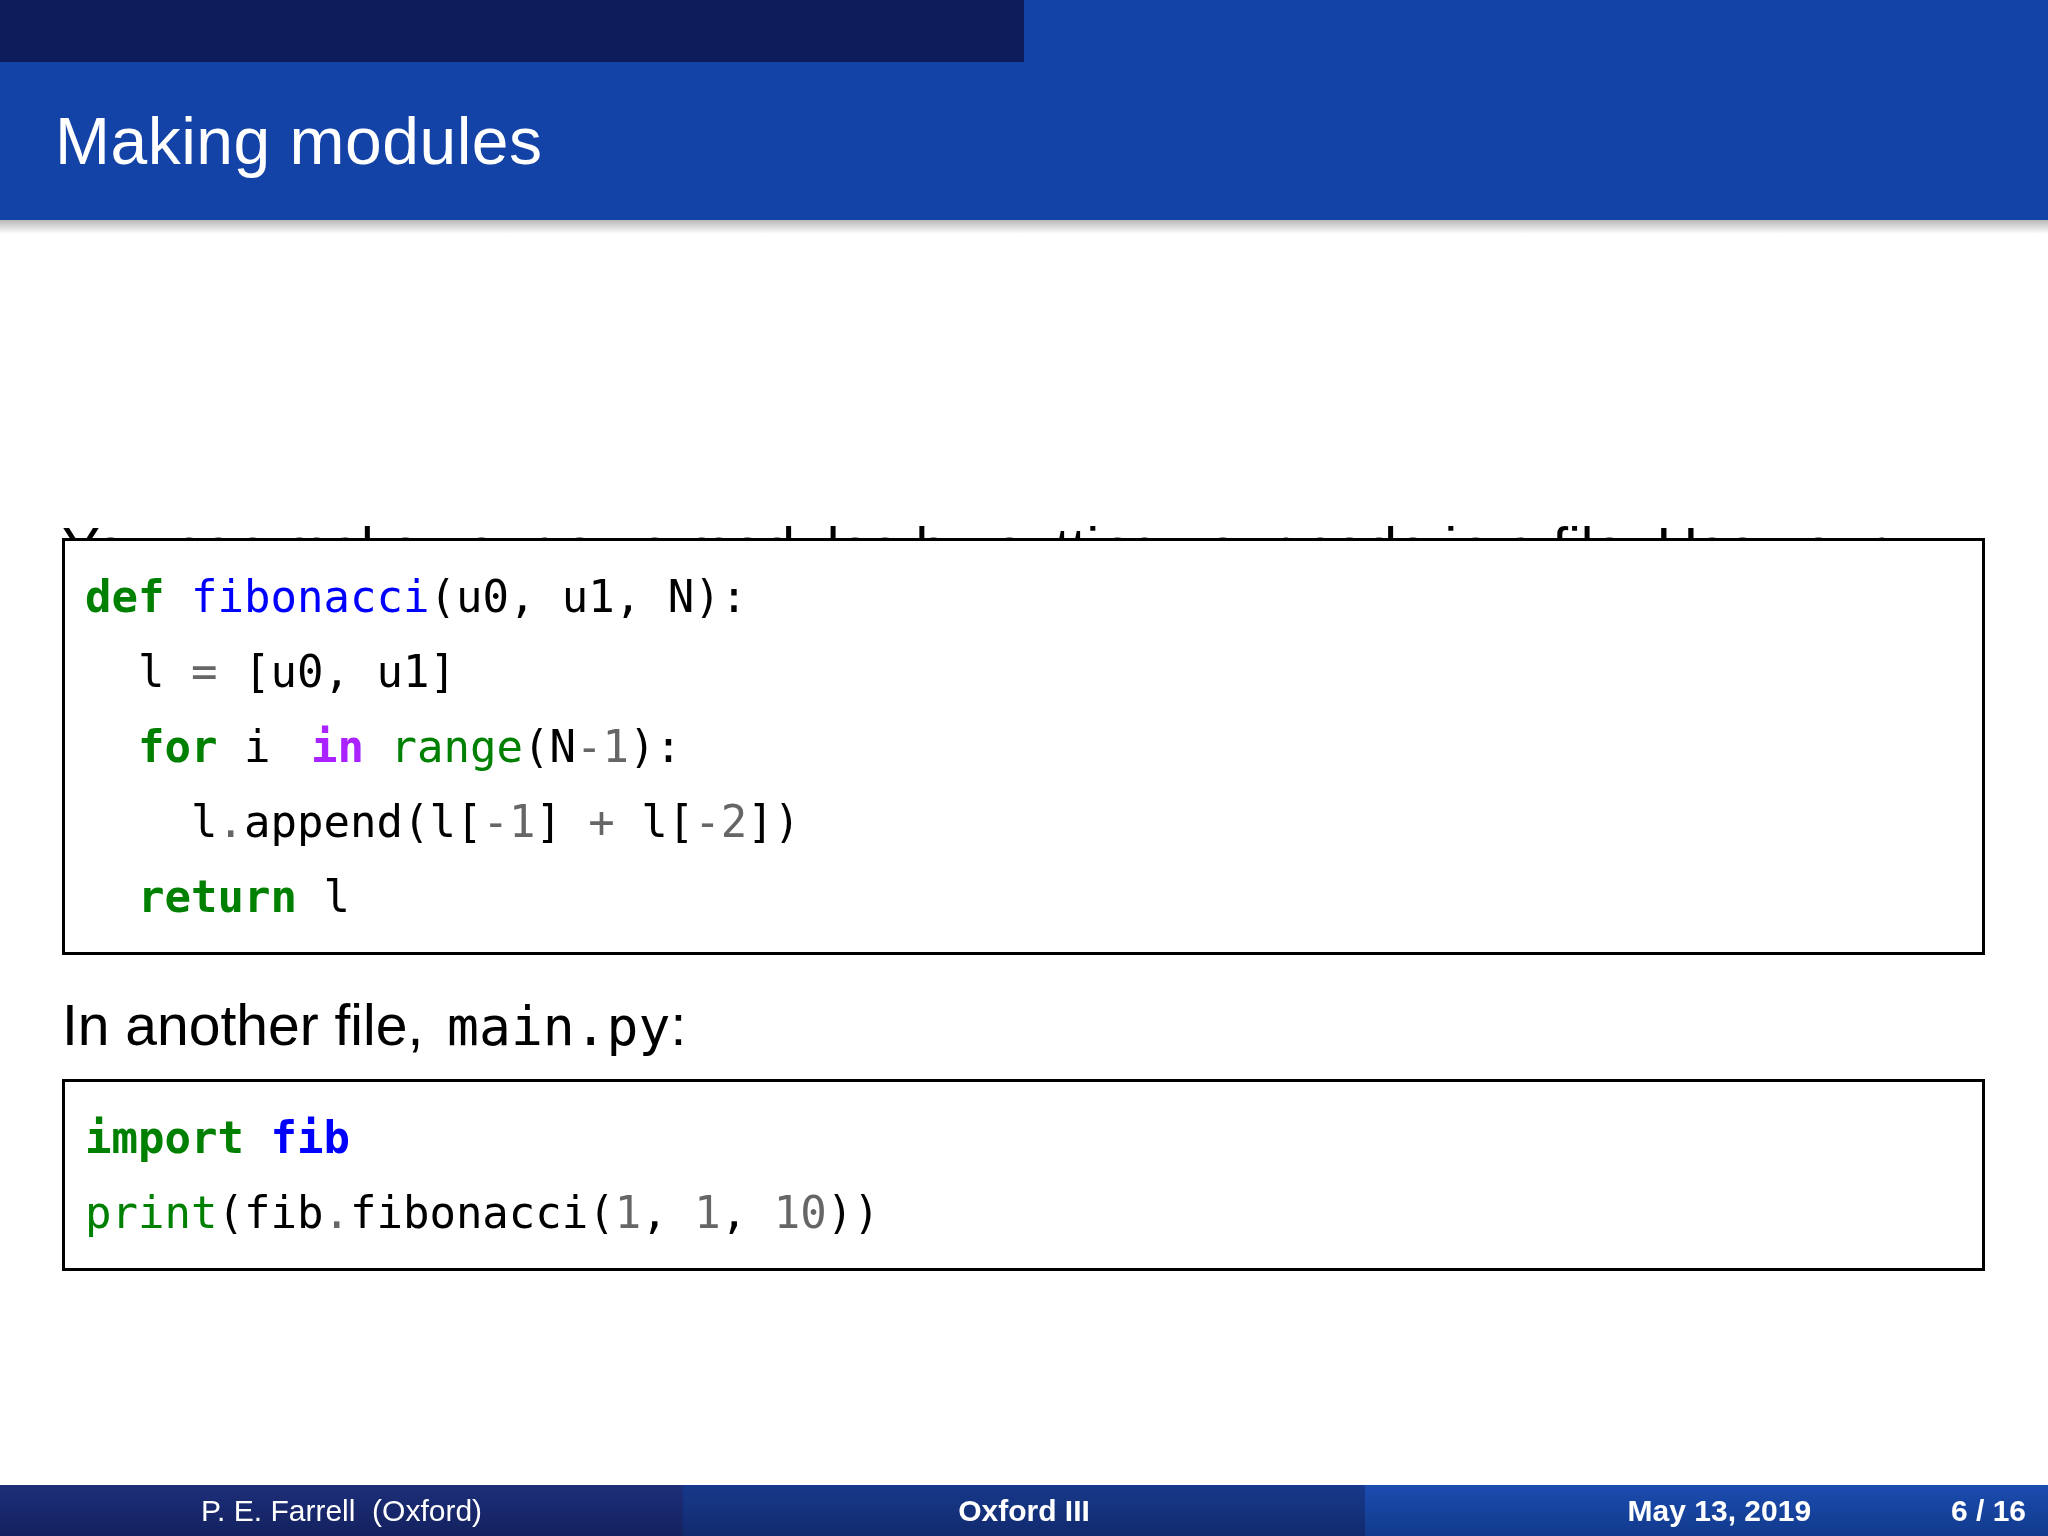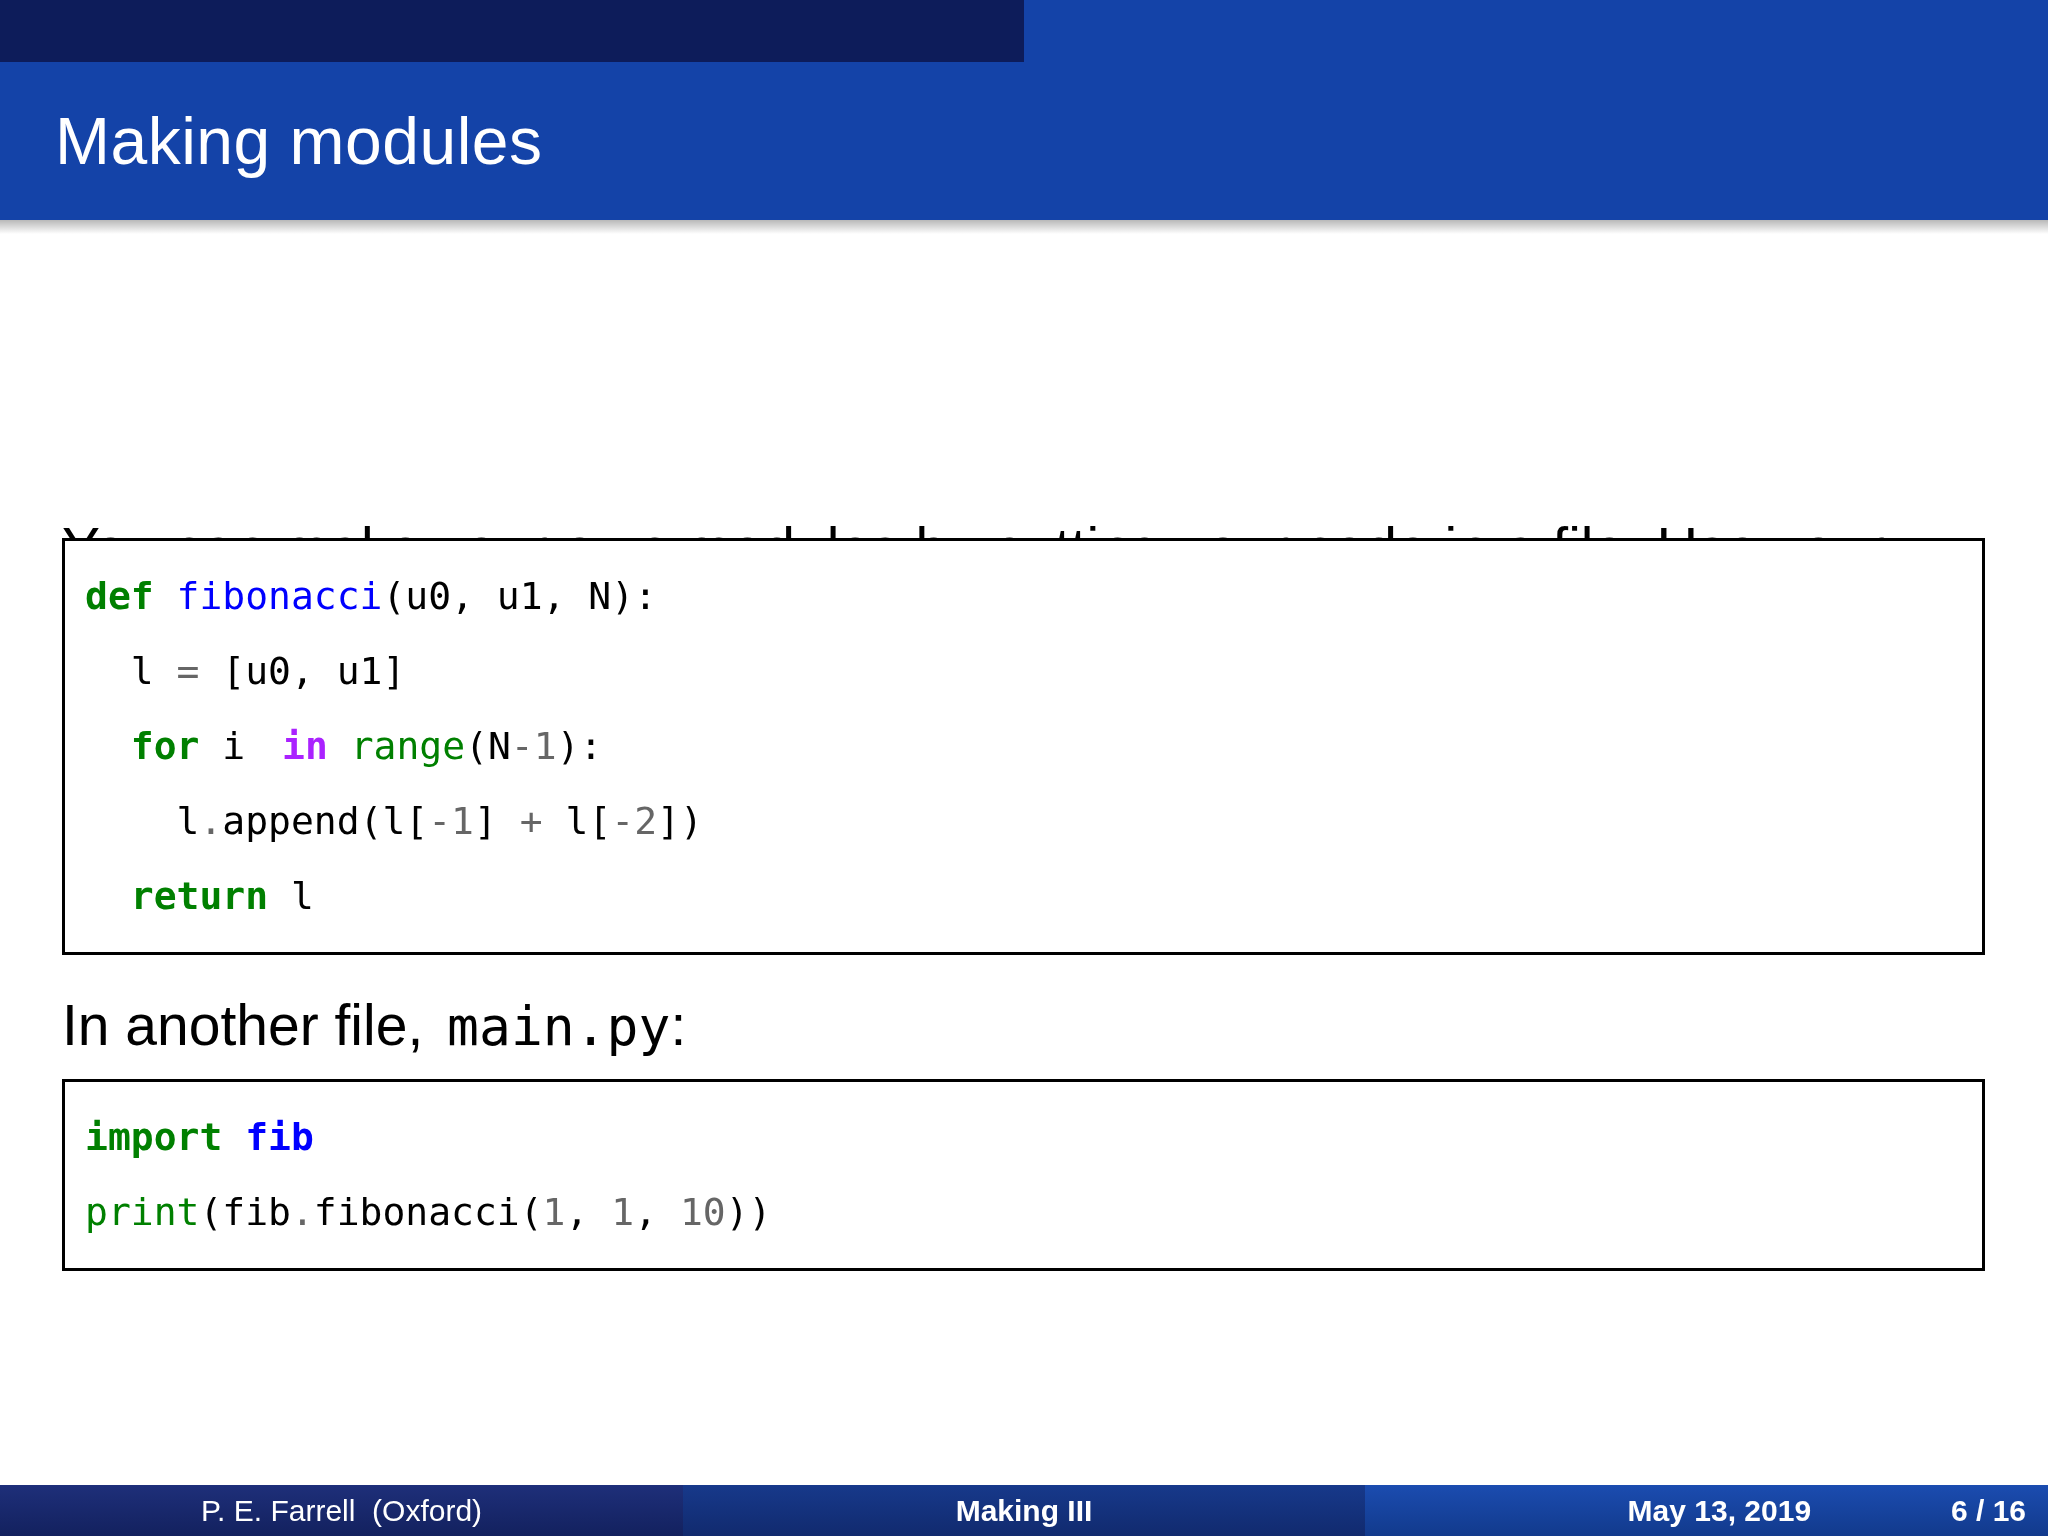--- a/index.html
+++ b/index.html
@@ -17,21 +17,21 @@
   .slide-title{
     position:absolute;left:55px;top:62px;height:158px;display:flex;align-items:center;
     color:#fff;font-size:66px;font-weight:400;letter-spacing:0.5px;
   }
   
   .para{position:absolute;left:62px;top:348px;width:1940px;font-size:57px;line-height:80px;white-space:pre;}
   .inter{position:absolute;left:62px;top:985px;width:1940px;font-size:57px;line-height:80px;white-space:pre;}
   .mono-inline{font-family:"DejaVu Sans Mono",monospace;font-size:0.93em;margin-left:8px;}
   .codebox{
     position:absolute;left:62px;width:1923px;border:3px solid #000;box-sizing:border-box;
-    background:#fff;font-family:"DejaVu Sans Mono",monospace;font-size:38px;line-height:75px;
+    background:#fff;font-family:"DejaVu Sans Mono",monospace;font-size:44px;line-height:75px;
     padding:18px 20px;white-space:pre;
   }
   #codebox-fib{top:538px;height:417px;}
   #codebox-main{top:1079px;height:192px;}
   .tok-kw{color:var(--kw);font-weight:bold;}
   .tok-fn{color:var(--fn);}
   .tok-ns{color:var(--ns);font-weight:bold;}
   .tok-bi{color:var(--bi);}
   .tok-op{color:var(--op);}
   .tok-num{color:var(--num);}
@@ -64,21 +64,21 @@
 
   <div class="inter"><span>In another file, </span><span class="mono-inline">main.py</span><span>:</span></div>
 
   <div class="codebox" id="codebox-main"><div class="code-line"><span class="tok-kw">import</span><span> </span><span class="tok-ns">fib</span></div><div class="code-line"><span class="tok-bi">print</span><span>(fib</span><span class="tok-op">.</span><span>fibonacci(</span><span class="tok-num">1</span><span>, </span><span class="tok-num">1</span><span>, </span><span class="tok-num">10</span><span>))</span></div></div>
 
   <div class="footer">
     <div class="seg seg-author">
       <span>P. E. Farrell  (Oxford)</span>
     </div>
     <div class="seg seg-title">
-      <span>Making III</span>
+      <span>Oxford III</span>
     </div>
     <div class="seg seg-date">
       <span class="date">May 13, 2019</span>
       <span class="page">6 / 16</span>
     </div>
   </div>
 
 </div>
 
 </body></html>

